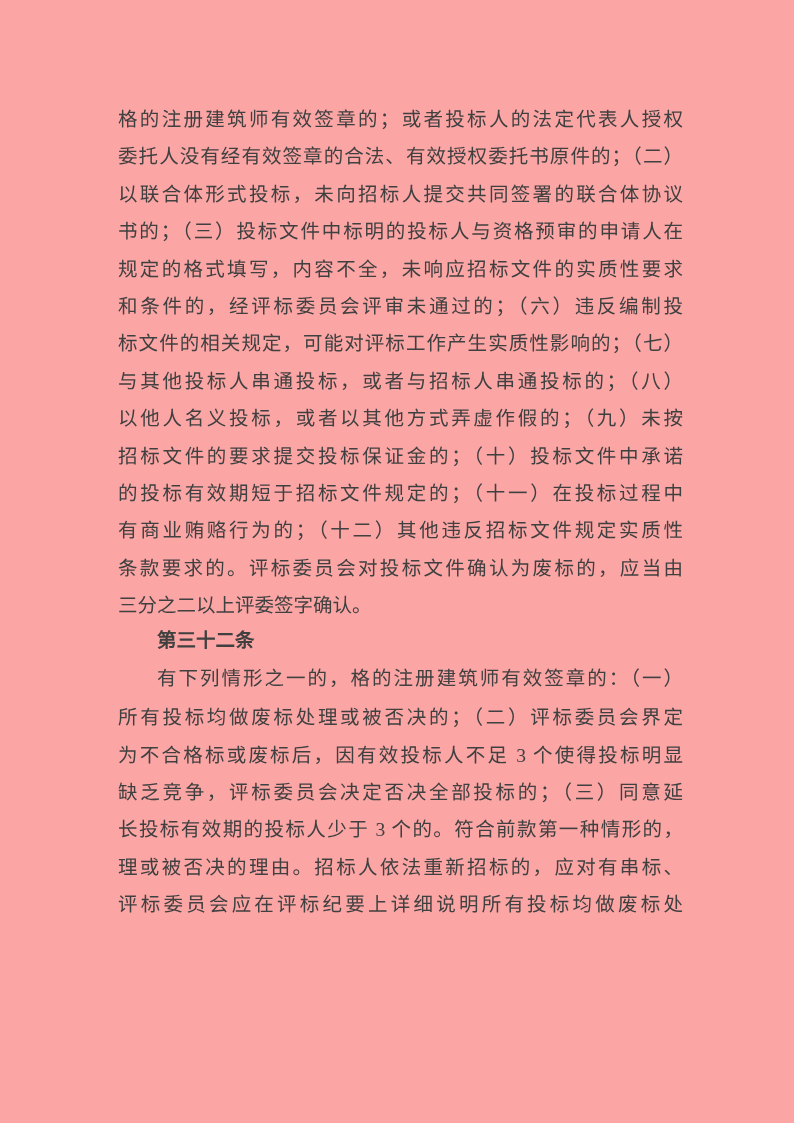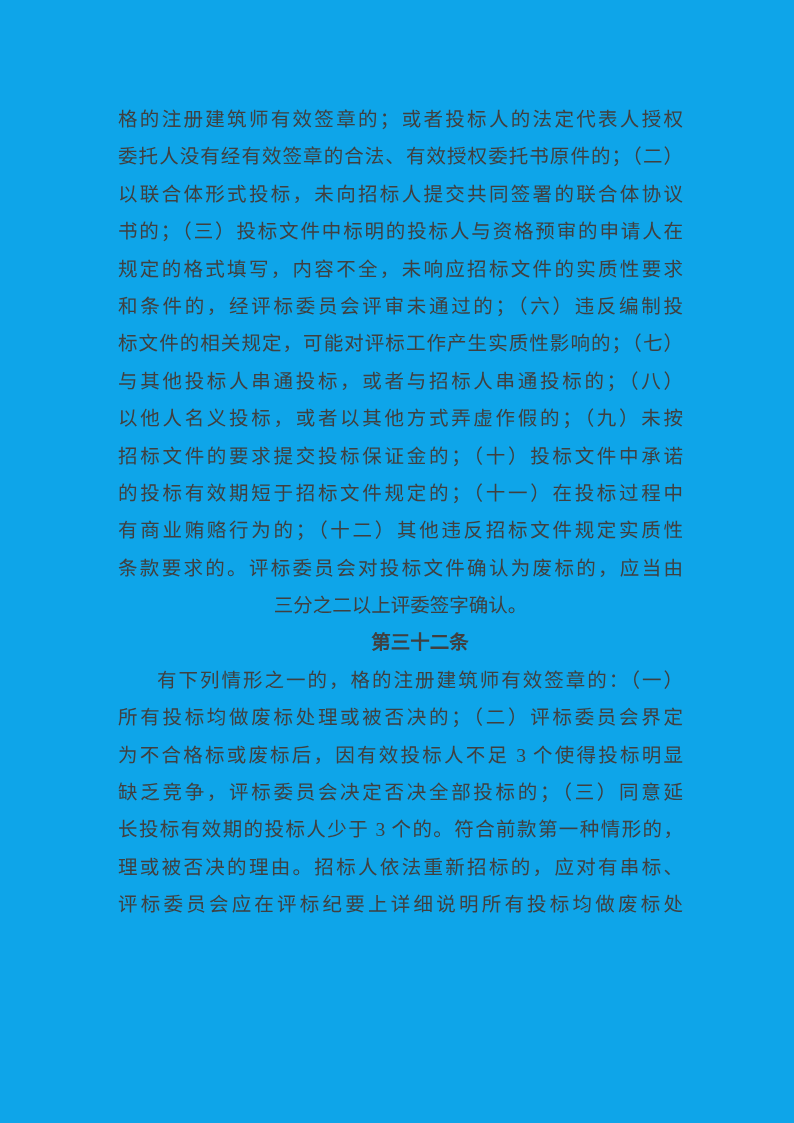--- a/index.html
+++ b/index.html
@@ -22,36 +22,37 @@
   }
   .block {
     margin: 0;
   }
   .block.bold .line {
     font-weight: bold;
   }
   .line {
     height: 37.4px;
     line-height: 37.4px;
-    text-align: center;
+    text-align: left;
   }
   .line.fill {
     text-align: justify;
     text-align-last: justify;
     -moz-text-align-last: justify;
     text-justify: inter-character;
   }
   .line.indent {
     text-indent: 2em;
+    font-family: Liberation Mono, monospace;
   }
 </style>
 </head>
 <body>
 
-<div class="page" id="doc-page" style="background-color: #0ea5e9; color: rgb(64, 64, 64);">
+<div class="page" id="doc-page" style="background-color: #fca5a5; color: rgb(64, 64, 64);">
   <div id="doc-body">
       <div class="block">
         <div class="line fill">格的注册建筑师有效签章的；或者投标人的法定代表人授权</div>
         <div class="line fill">委托人没有经有效签章的合法、有效授权委托书原件的；（二）</div>
         <div class="line fill">以联合体形式投标，未向招标人提交共同签署的联合体协议</div>
         <div class="line fill">书的；（三）投标文件中标明的投标人与资格预审的申请人在</div>
         <div class="line fill">规定的格式填写，内容不全，未响应招标文件的实质性要求</div>
         <div class="line fill">和条件的，经评标委员会评审未通过的；（六）违反编制投</div>
         <div class="line fill">标文件的相关规定，可能对评标工作产生实质性影响的；（七）</div>
         <div class="line fill">与其他投标人串通投标，或者与招标人串通投标的；（八）</div>

